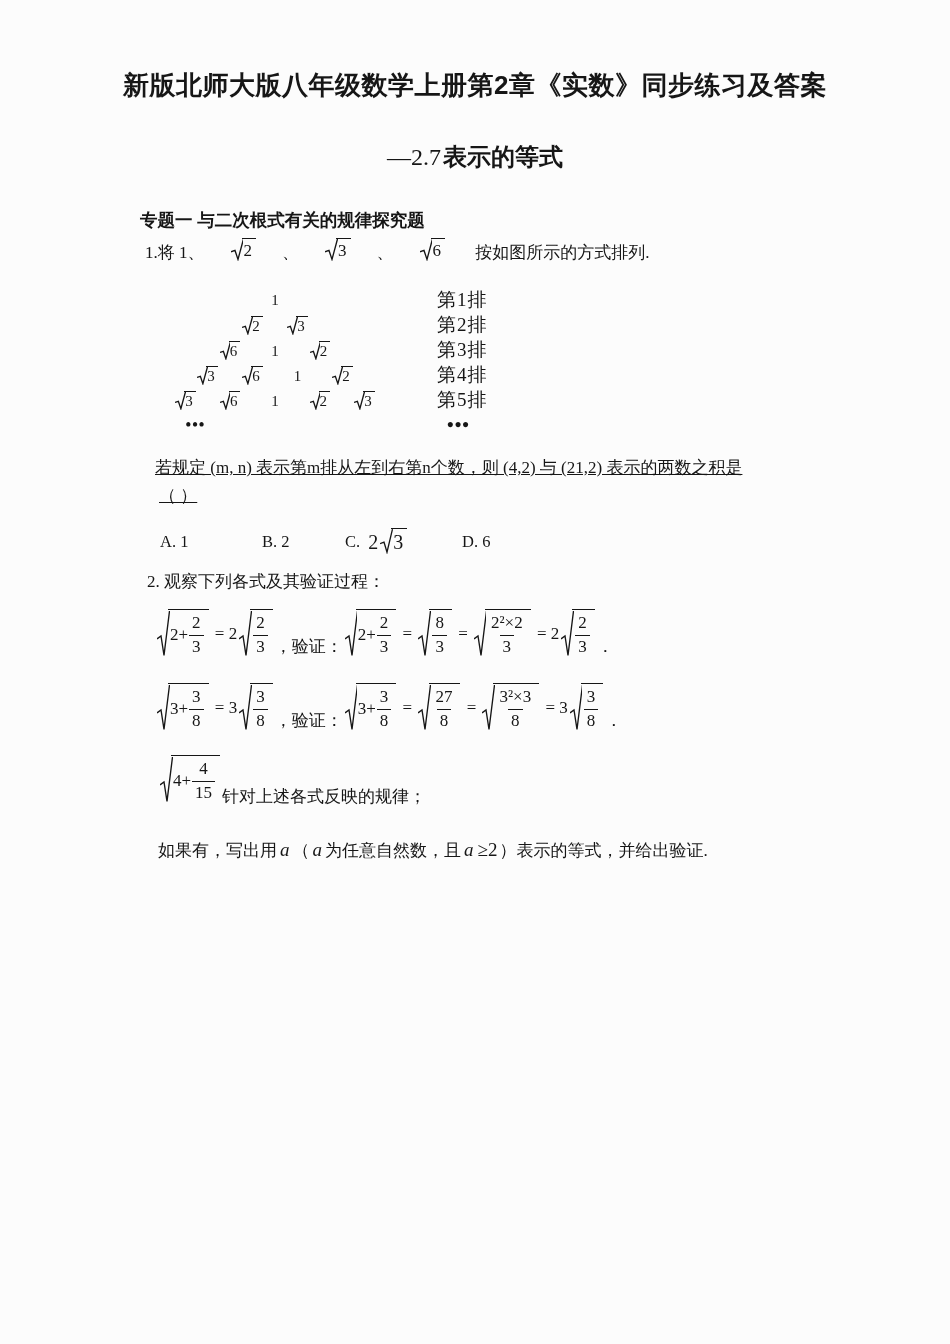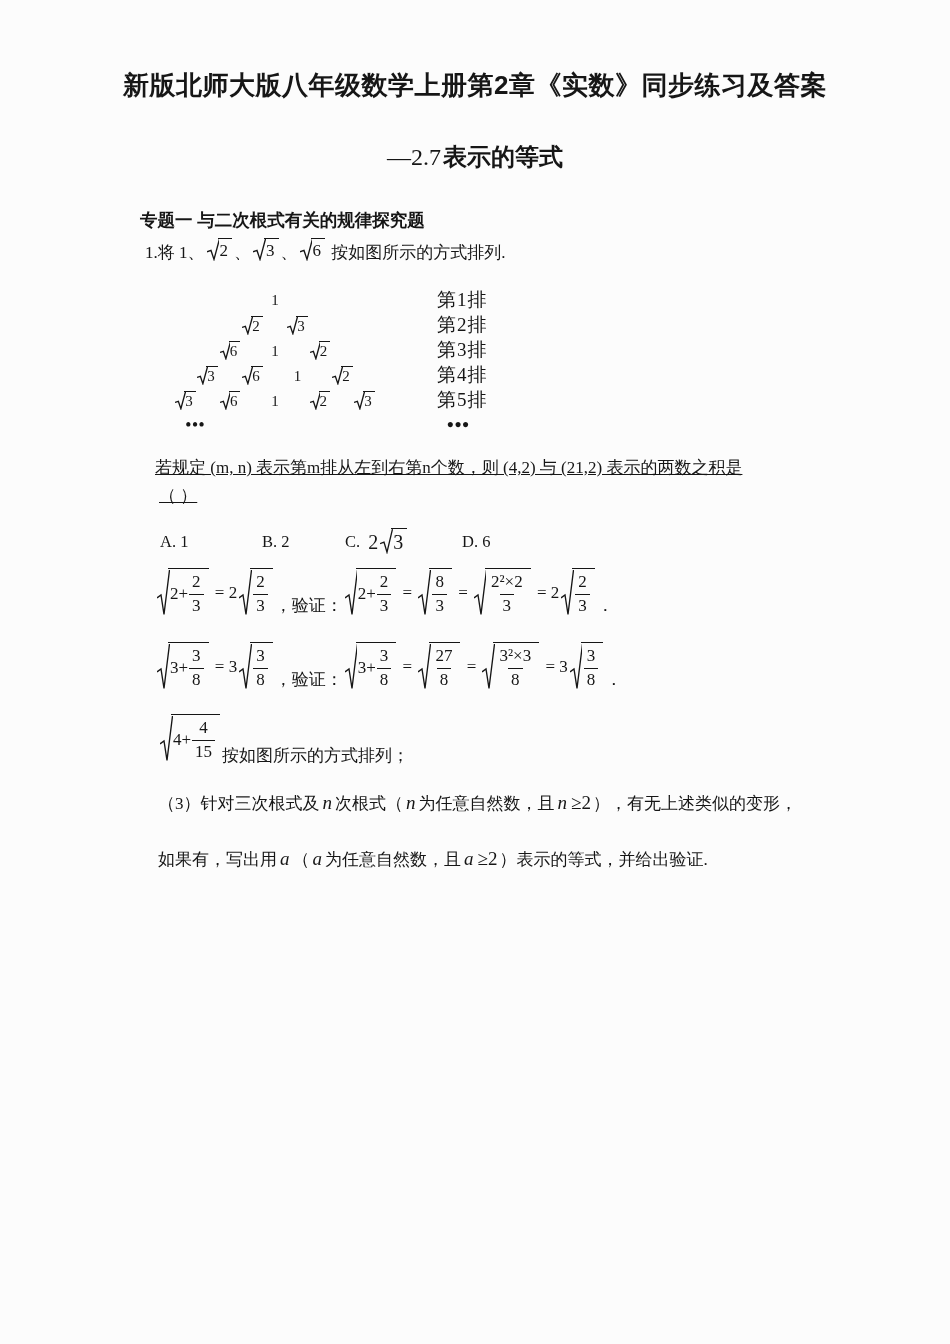--- a/index.html
+++ b/index.html
@@ -49,21 +49,21 @@
   .fden { border-top:1.3px solid #161616; }
 
   
   .mixline { display:flex; align-items:flex-end; }
   .mixline .sqrt { margin-bottom:3px; }
   .eqline { display:flex; align-items:center; min-height:66px; }
   .eqline .mt.lo { align-self:flex-end; padding-bottom:9px; }
   .textline { display:block; font-size:17px; line-height:1.5; }
 
   
-  .q1-intro { margin:6px 0 0 145px; font-size:17px; }
+  .q1-intro { margin:6px 0 0 145px; font-size:17px;gap:24px; }
   .q1-intro .rbar { font-size:17px; }
 
   .figure { margin:24px 0 0 163px; }
   .frow { display:flex; align-items:center; height:25px; }
   .pyr { width:224px; display:flex; justify-content:center; }
   .pyr.left { justify-content:flex-start; padding-left:10px; }
   .fitem { width:45px; display:flex; justify-content:center; align-items:flex-end; font-size:15px; }
   .fitem .mt { font-size:15px; }
   .fitem .rbar { font-size:15px; padding:1px 3px 0 1px; min-height:14px; }
   .fitem .sqrt { padding-left:9px; }
@@ -313,20 +313,21 @@
             </svg>
             <span class="rbar">
               <span class="mt">3</span>
             </span>
           </span>
         </span>
     </span>
     <span class="opt opt-d">D. 6</span>
   </div>
 
+  <div class="q2-head">2.  观察下列各式及其验证过程：</div>
 
   <div class="eqline eq1">
       <span class="sqrt">
         <svg viewBox="0 0 10 20" preserveAspectRatio="none" class="rsign">
           <path d="M0 12 L3.2 10.8 L5.6 18.6 L10 0.8" fill="none" stroke="#161616" stroke-width="1.35" vector-effect="non-scaling-stroke"></path>
         </svg>
         <span class="rbar">
           <span class="mt">2+</span>
           <span class="frac">
             <span class="fnum"><span class="mt">2</span></span>
@@ -480,20 +481,19 @@
           <path d="M0 12 L3.2 10.8 L5.6 18.6 L10 0.8" fill="none" stroke="#161616" stroke-width="1.35" vector-effect="non-scaling-stroke"></path>
         </svg>
         <span class="rbar">
           <span class="mt">4+</span>
           <span class="frac">
             <span class="fnum"><span class="mt">4</span></span>
             <span class="fden"><span class="mt">15</span></span>
           </span>
         </span>
       </span>
-      <span class="mt">按如图所示的方式排列；</span>
+      <span class="mt">针对上述各式反映的规律；</span>
     </div>
 
 
-  <div class="textline part3a"><span class="mt">（3）针对三次根式及</span><span class="mv">n</span><span class="mt">次根式（</span><span class="mv">n</span><span class="mt">为任意自然数，且</span><span class="mv">n</span><span class="mr">≥2</span><span class="mt">），有无上述类似的变形，</span></div>
   <div class="textline part3b"><span class="mt">如果有，写出用</span><span class="mv">a</span><span class="mt">（</span><span class="mv">a</span><span class="mt">为任意自然数，且</span><span class="mv">a</span><span class="mr">≥2</span><span class="mt">）表示的等式，并给出验证.</span></div>
 
 </div>
 
 </body></html>

